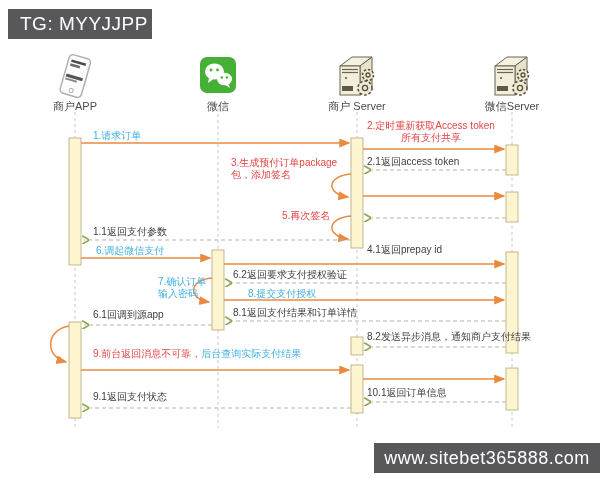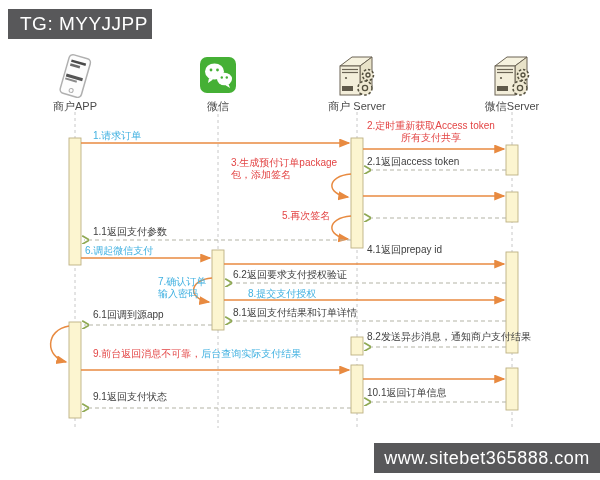--- a/index.html
+++ b/index.html
@@ -156,21 +156,21 @@
   <div class="msg dark" style="left:367px;top:156px;">2.1返回access token</div>
 
   <div class="msg red" style="left:231px;top:157px;">
     <div>3.生成预付订单package</div>
     <div>包，添加签名</div>
   </div>
 
   <div class="msg dark" style="left:367px;top:204px;margin-top:40px;">4.1返回prepay id</div>
   <div class="msg red" style="left:282px;top:210px;">5.再次签名</div>
   <div class="msg dark" style="left:93px;top:226px;">1.1返回支付参数</div>
-  <div class="msg blue" style="left:85px;top:245px;">6.调起微信支付</div>
+  <div class="msg blue" style="left:96px;top:245px;">6.调起微信支付</div>
   <div class="msg dark" style="left:233px;top:269px;">6.2返回要求支付授权验证</div>
 
   <div class="msg blue" style="left:158px;top:276px;">
     <div>7.确认订单</div>
     <div>输入密码</div>
   </div>
 
   <div class="msg blue" style="left:233px;top:288px;margin-left:15px;">8.提交支付授权</div>
   <div class="msg dark" style="left:233px;top:307px;">8.1返回支付结果和订单详情</div>
   <div class="msg dark" style="left:93px;top:309px;">6.1回调到源app</div>

